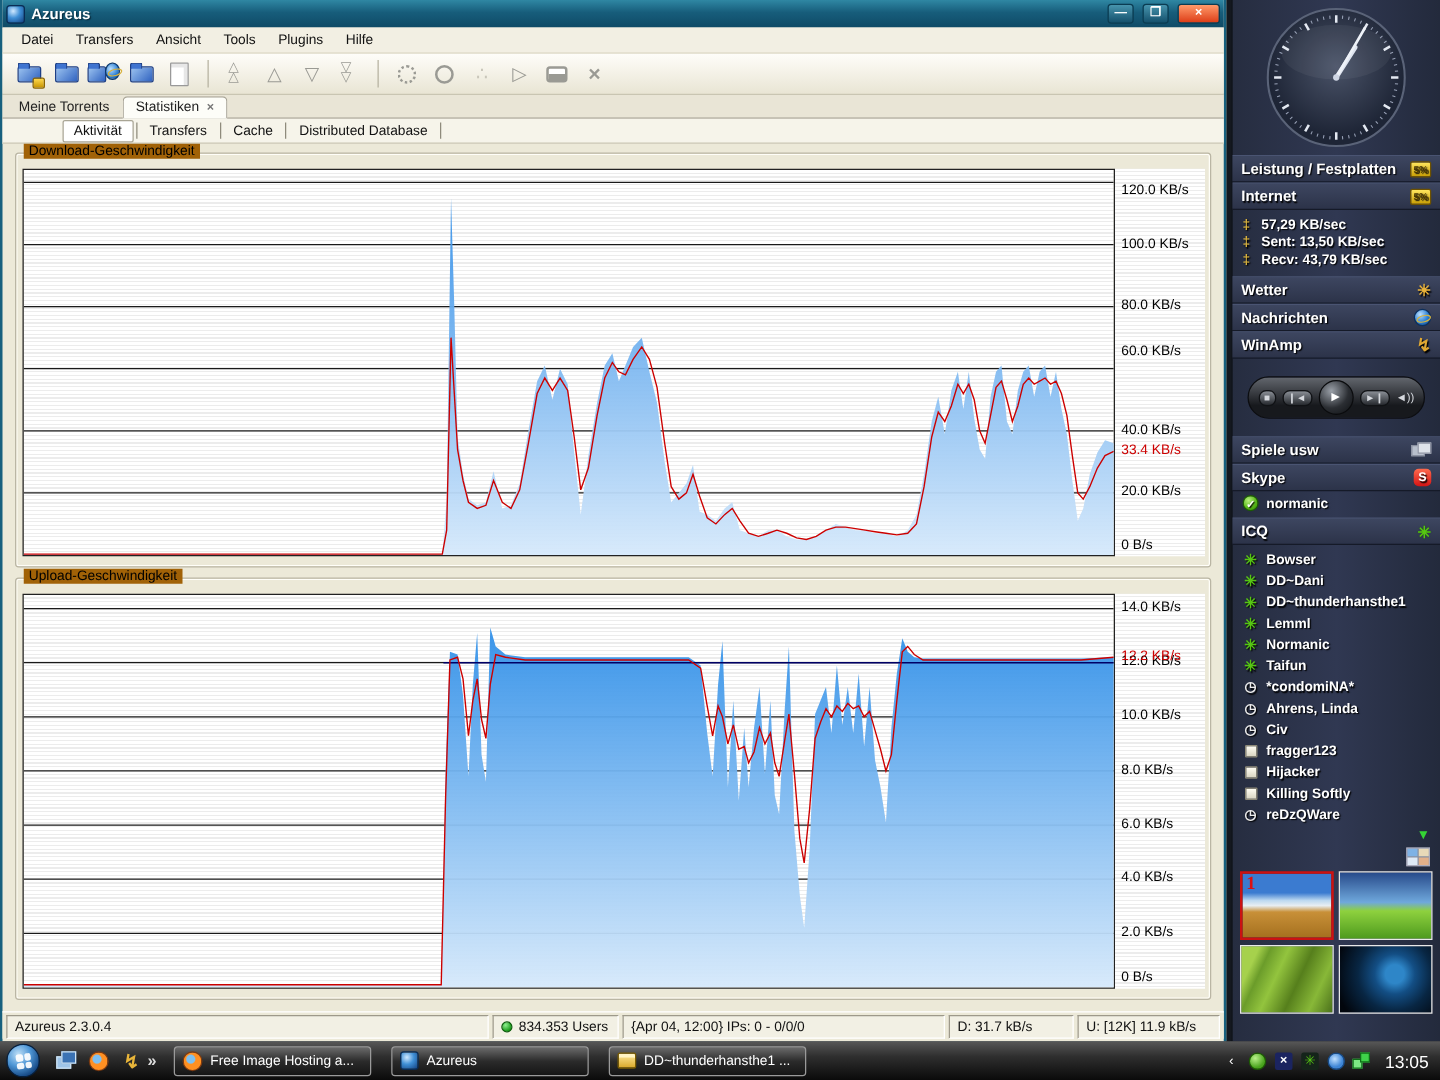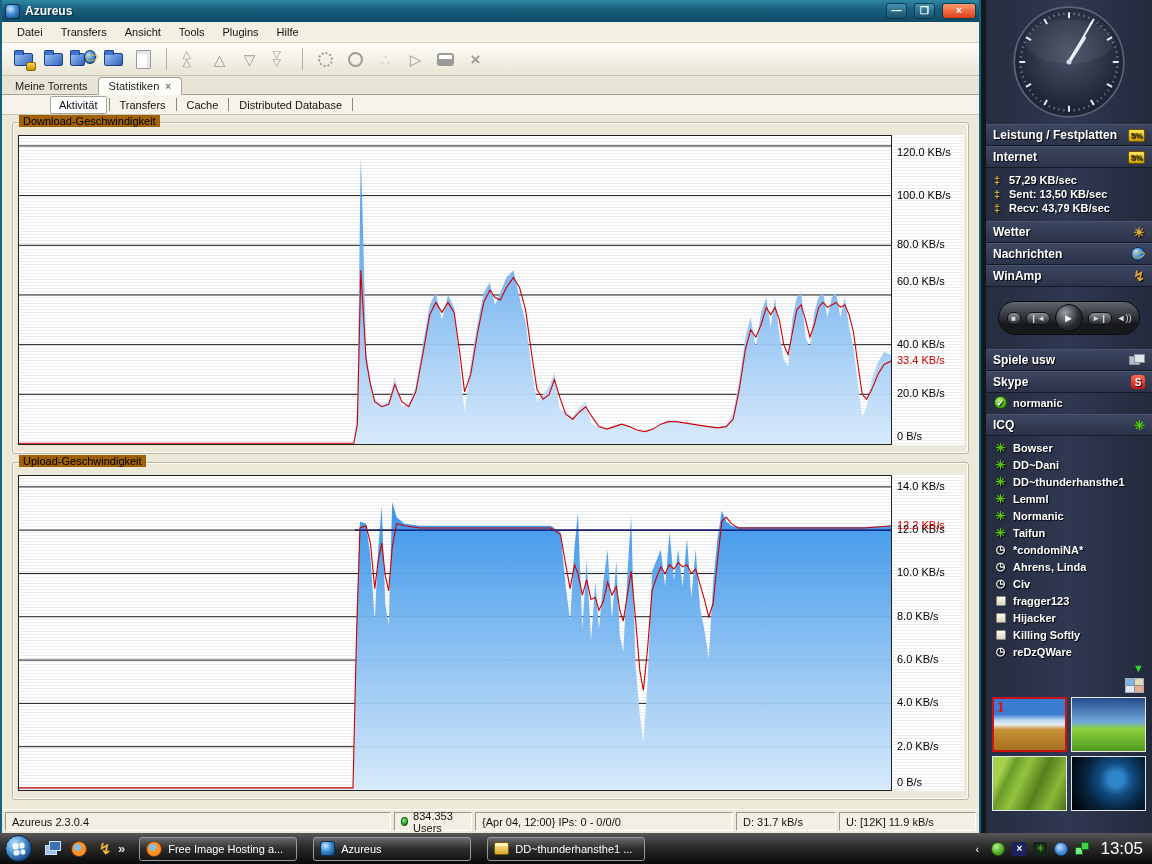--- a/index.html
+++ b/index.html
@@ -73,21 +73,21 @@
   .plot svg { position:absolute; left:0; top:0; width:100%; height:100%; }
   .axis { width:72px; position:relative; font-size:11px;
           background:repeating-linear-gradient(180deg,#ffffff 0 2px,#ececec 2px 3px); }
   .axis span { position:absolute; left:5px; white-space:nowrap; color:#000; }
   .axis span.red { color:#cc0000; }
 
   .statusbar { height:24px; display:flex; gap:3px; padding:2px 3px; background:#ece9d8;
                border-top:1px solid #fff; }
   .spanel { border:1px solid; border-color:#9d998a #fff #fff #9d998a; background:#f2f0e4;
             font-size:11px; display:flex; align-items:center; padding:0 6px; gap:5px; color:#111; }
-  .sp-version { width:386px; } .sp-users { width:78px; } .sp-ips { width:258px; }
+  .sp-version { width:386px; } .sp-users { width:101px; } .sp-ips { width:258px; }
   .sp-down { width:100px; } .sp-up { flex:1; }
   .dot { width:9px; height:9px; border-radius:50%; border:1px solid #0c5c0c;
          background:radial-gradient(circle at 35% 30%,#8ef08e,#1f9e1f 70%); }
 
   
   .sidebar { position:absolute; left:985px; top:0; width:167px; height:833px; color:#fff;
              background:linear-gradient(90deg,#262d40,#303852 50%,#232a3c);
              border-left:1px solid #11141d; }
   .sb-head { height:22px; display:flex; align-items:center; padding:0 7px; gap:6px; font-size:12px;
              font-weight:bold; background:linear-gradient(#3d4660,#2c3349);
@@ -198,21 +198,21 @@
         background:radial-gradient(circle at 35% 30%,#b9f08a,#4aa41e 65%); border:1px solid #1d5c04; }
   .tri-bluex { width:14px; height:14px; background:#1b2460; color:#fff; font-size:10px;
         font-weight:bold; border-radius:2px; }
   .tri-icq { width:14px; height:14px; background:#15241a; color:#56c513; font-size:11px; border-radius:2px; }
   .tri-im { width:14px; height:14px; border-radius:50%;
         background:radial-gradient(circle at 40% 35%,#bfe0ff,#3f86d6 60%); border:1px solid #174a86; }
   .tri-net { position:relative; width:15px; height:14px; }
   .tri-net i { position:absolute; width:8px; height:8px; background:#3fd24a; border:1px solid #0f6e18; display:block; }
   .tri-net i:first-child { left:0; top:5px; background:#7de884; }
   .tri-net i:last-child { left:6px; top:0; }
-  .tclock { font-size:17px; color:#fff; margin-left:5px; }
+  .tclock { font-size:14px; color:#fff; margin-left:5px; }
 </style>
 </head>
 <body>
 
 <div class="window">
   <div class="titlebar">
     <span class="app-icon"></span>
     <span class="title-text">Azureus</span>
     <span class="wbtn min">—</span>
     <span class="wbtn res">❐</span>

